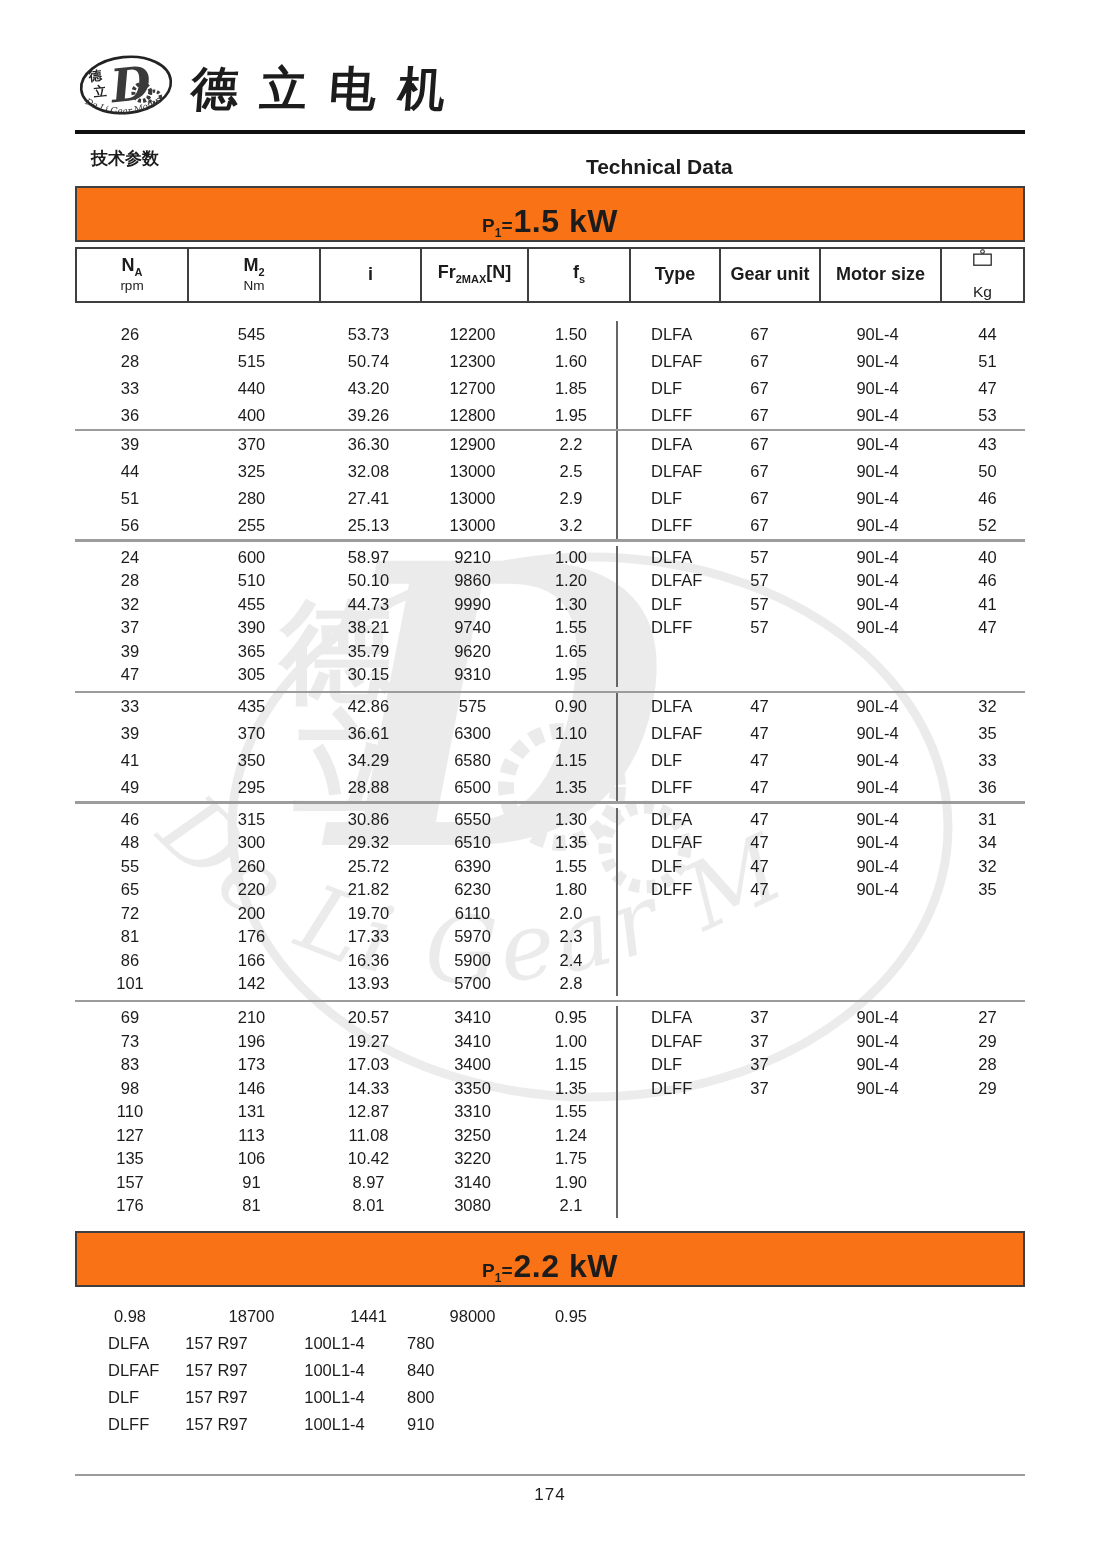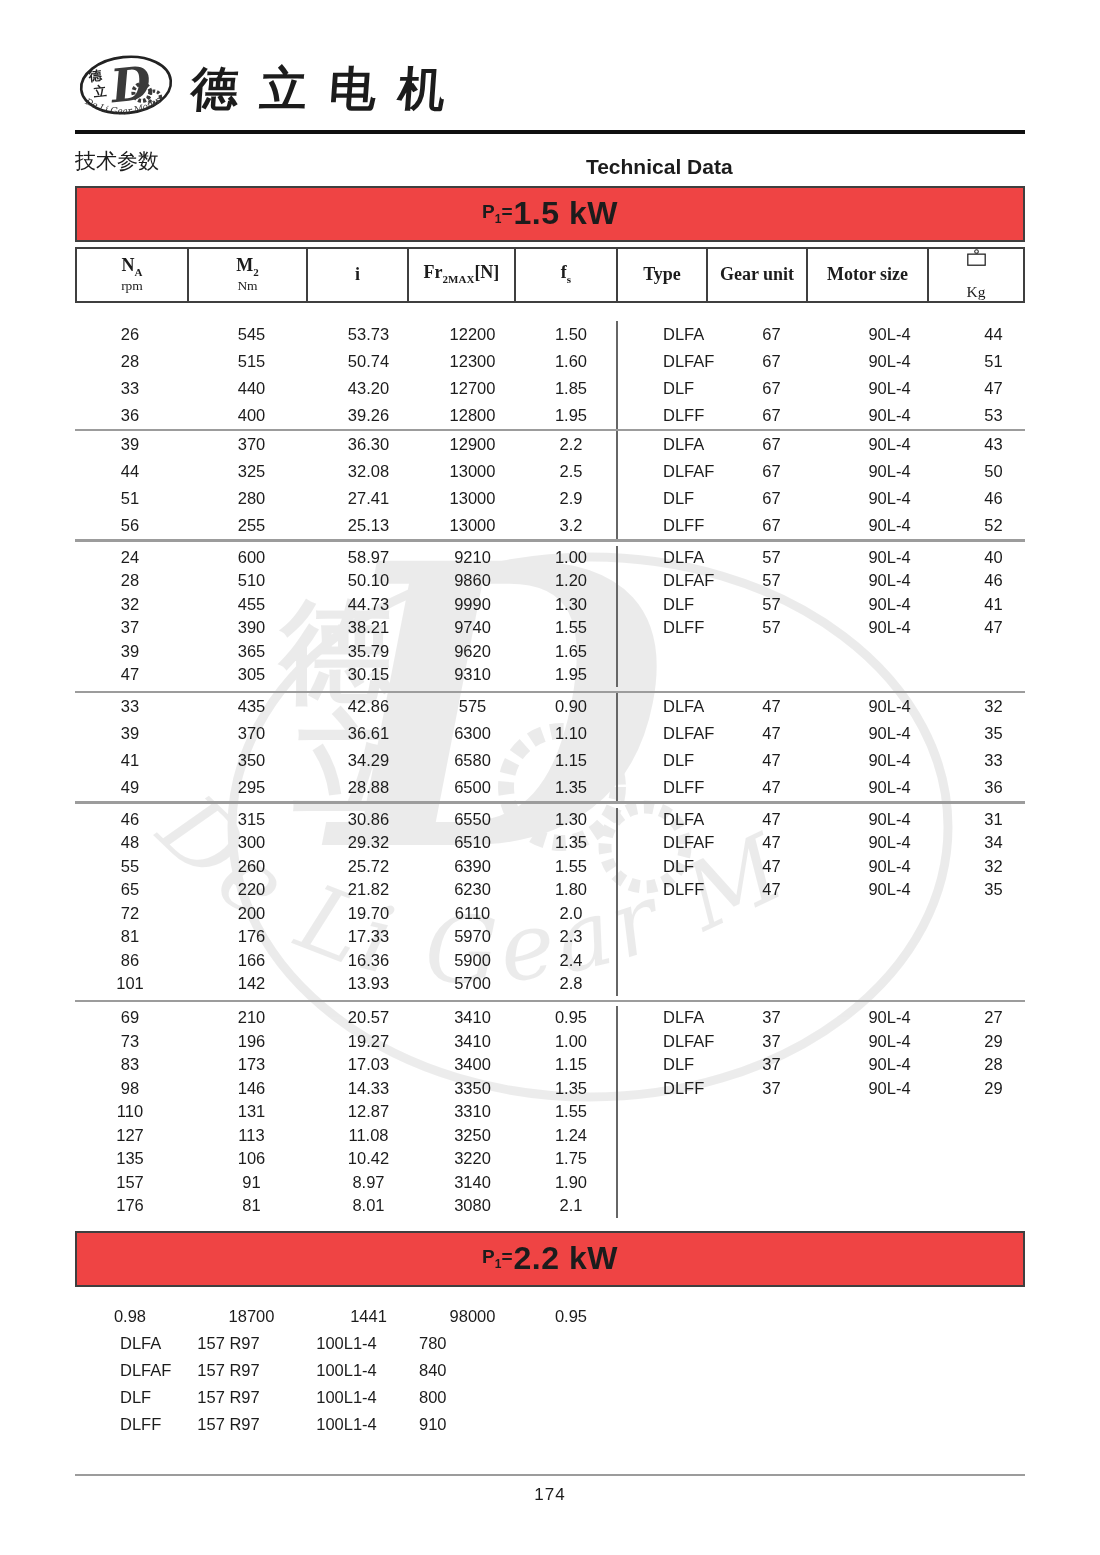--- a/index.html
+++ b/index.html
@@ -8,58 +8,58 @@
   .watermark{position:absolute;left:130px;top:515px;width:840px;height:730px;z-index:0;pointer-events:none;}
   .content{position:relative;z-index:1;width:950px;margin:0 auto;padding-top:48px;}
 
   
   .brand-row{display:flex;align-items:center;height:82px;}
   .logo{width:102px;height:80px;flex:none;}
   .brand-text{font-size:47px;font-weight:bold;letter-spacing:22px;margin-left:14px;
               font-family:"DejaVu Serif","Liberation Serif",serif;transform:skewX(-4deg);white-space:nowrap;}
   .brand-rule{height:3.5px;background:#0f0f0f;}
   .title-row{position:relative;margin-top:13px;height:30px;}
-  .title-zh{position:absolute;left:0;top:0;font-size:21px;font-weight:normal;}
+  .title-zh{position:absolute;left:16px;top:0;font-size:17px;font-weight:bold;}
   .title-en{position:absolute;top:8px;left:61.5%;transform:translateX(-50%);font-size:21px;font-weight:bold;white-space:nowrap;}
 
   
-  .power-bar{margin-top:9px;height:52px;border:2px solid #3f3f3f;display:flex;align-items:center;justify-content:center;background:#ef4444;}
+  .power-bar{margin-top:9px;height:52px;border:2px solid #3f3f3f;display:flex;align-items:flex-end;justify-content:center;background:#f97316;}
   .p-small{font-size:19px;font-weight:bold;}
   .p-small sub{font-size:12px;}
   .p-big{font-size:32px;font-weight:bold;letter-spacing:0.5px;margin-left:1px;white-space:pre;}
 
   
   .thead{margin-top:5px;display:flex;border:2px solid #3f3f3f;height:56px;box-sizing:border-box;background:#fff;}
-  .th{border-left:2px solid #3f3f3f;display:flex;flex-direction:column;align-items:center;justify-content:center;box-sizing:border-box;font-family:Liberation Serif, serif;}
+  .th{border-left:2px solid #3f3f3f;display:flex;flex-direction:column;align-items:center;justify-content:center;box-sizing:border-box;}
   .th:first-child{border-left:none;}
   .th-main{font-size:18px;font-weight:bold;line-height:1.05;white-space:nowrap;}
   .th-main sub{font-size:11px;font-weight:bold;}
   .th-unit{font-size:13.5px;line-height:1.15;}
-  .th0{width:110px}.th1{width:119px}.th2{width:101px}.th3{width:107px}.th4{width:102px}
+  .th0{width:110px}.th1{width:132px}.th2{width:101px}.th3{width:107px}.th4{width:102px}
   .th5{width:90px}.th6{width:100px}.th7{width:121px}.th8{flex:1}
   .kg-icon{width:31px;height:23px;display:block;}
   .kg-label{font-size:15.5px;margin-top:16px;}
 
   
   .blocks{padding-top:18px;}
   .blocks-second{padding-top:12px;}
   .block{display:flex;align-items:flex-start;}
   .block.vtop{align-items:flex-start;padding:4px 0;flex-direction:column;}
   .block.padded{padding:4px 0;}
   .block-left{width:541px;flex:none;display:flex;flex-direction:column;}
   .row{display:flex;}
   .rh27 .row,.rh27 .trow{height:27px;line-height:27px;}
   .rh24 .row,.rh24 .trow{height:23.5px;line-height:23.5px;}
   .c{display:block;text-align:center;font-size:16.5px;}
   .c0{width:110px}.c1{width:133px}.c2{width:101px}.c3{width:107px}.c4{width:90px}
   .vline{width:2px;background:#666;align-self:stretch;flex:none;}
   .block-right{flex:1;display:flex;flex-direction:column;justify-content:center;}
   .trow{display:flex;}
   .t{display:block;font-size:16.5px;white-space:nowrap;}
-  .t0{width:96px;text-align:left;padding-left:33px;box-sizing:border-box;margin-left:12px;}
+  .t0{width:96px;text-align:left;padding-left:33px;box-sizing:border-box;}
   .t1{width:91px;text-align:center;}
   .t2{width:145px;text-align:center;}
   .t3{flex:1;text-align:center;}
   .hsep{height:2.5px;background:#9c9c9c;}
 
   
   .footer-rule{height:2.5px;background:#9c9c9c;margin-top:32px;}
   .page-number{text-align:center;font-size:17px;margin-top:9px;letter-spacing:1px;}
 </style>
 </head>

